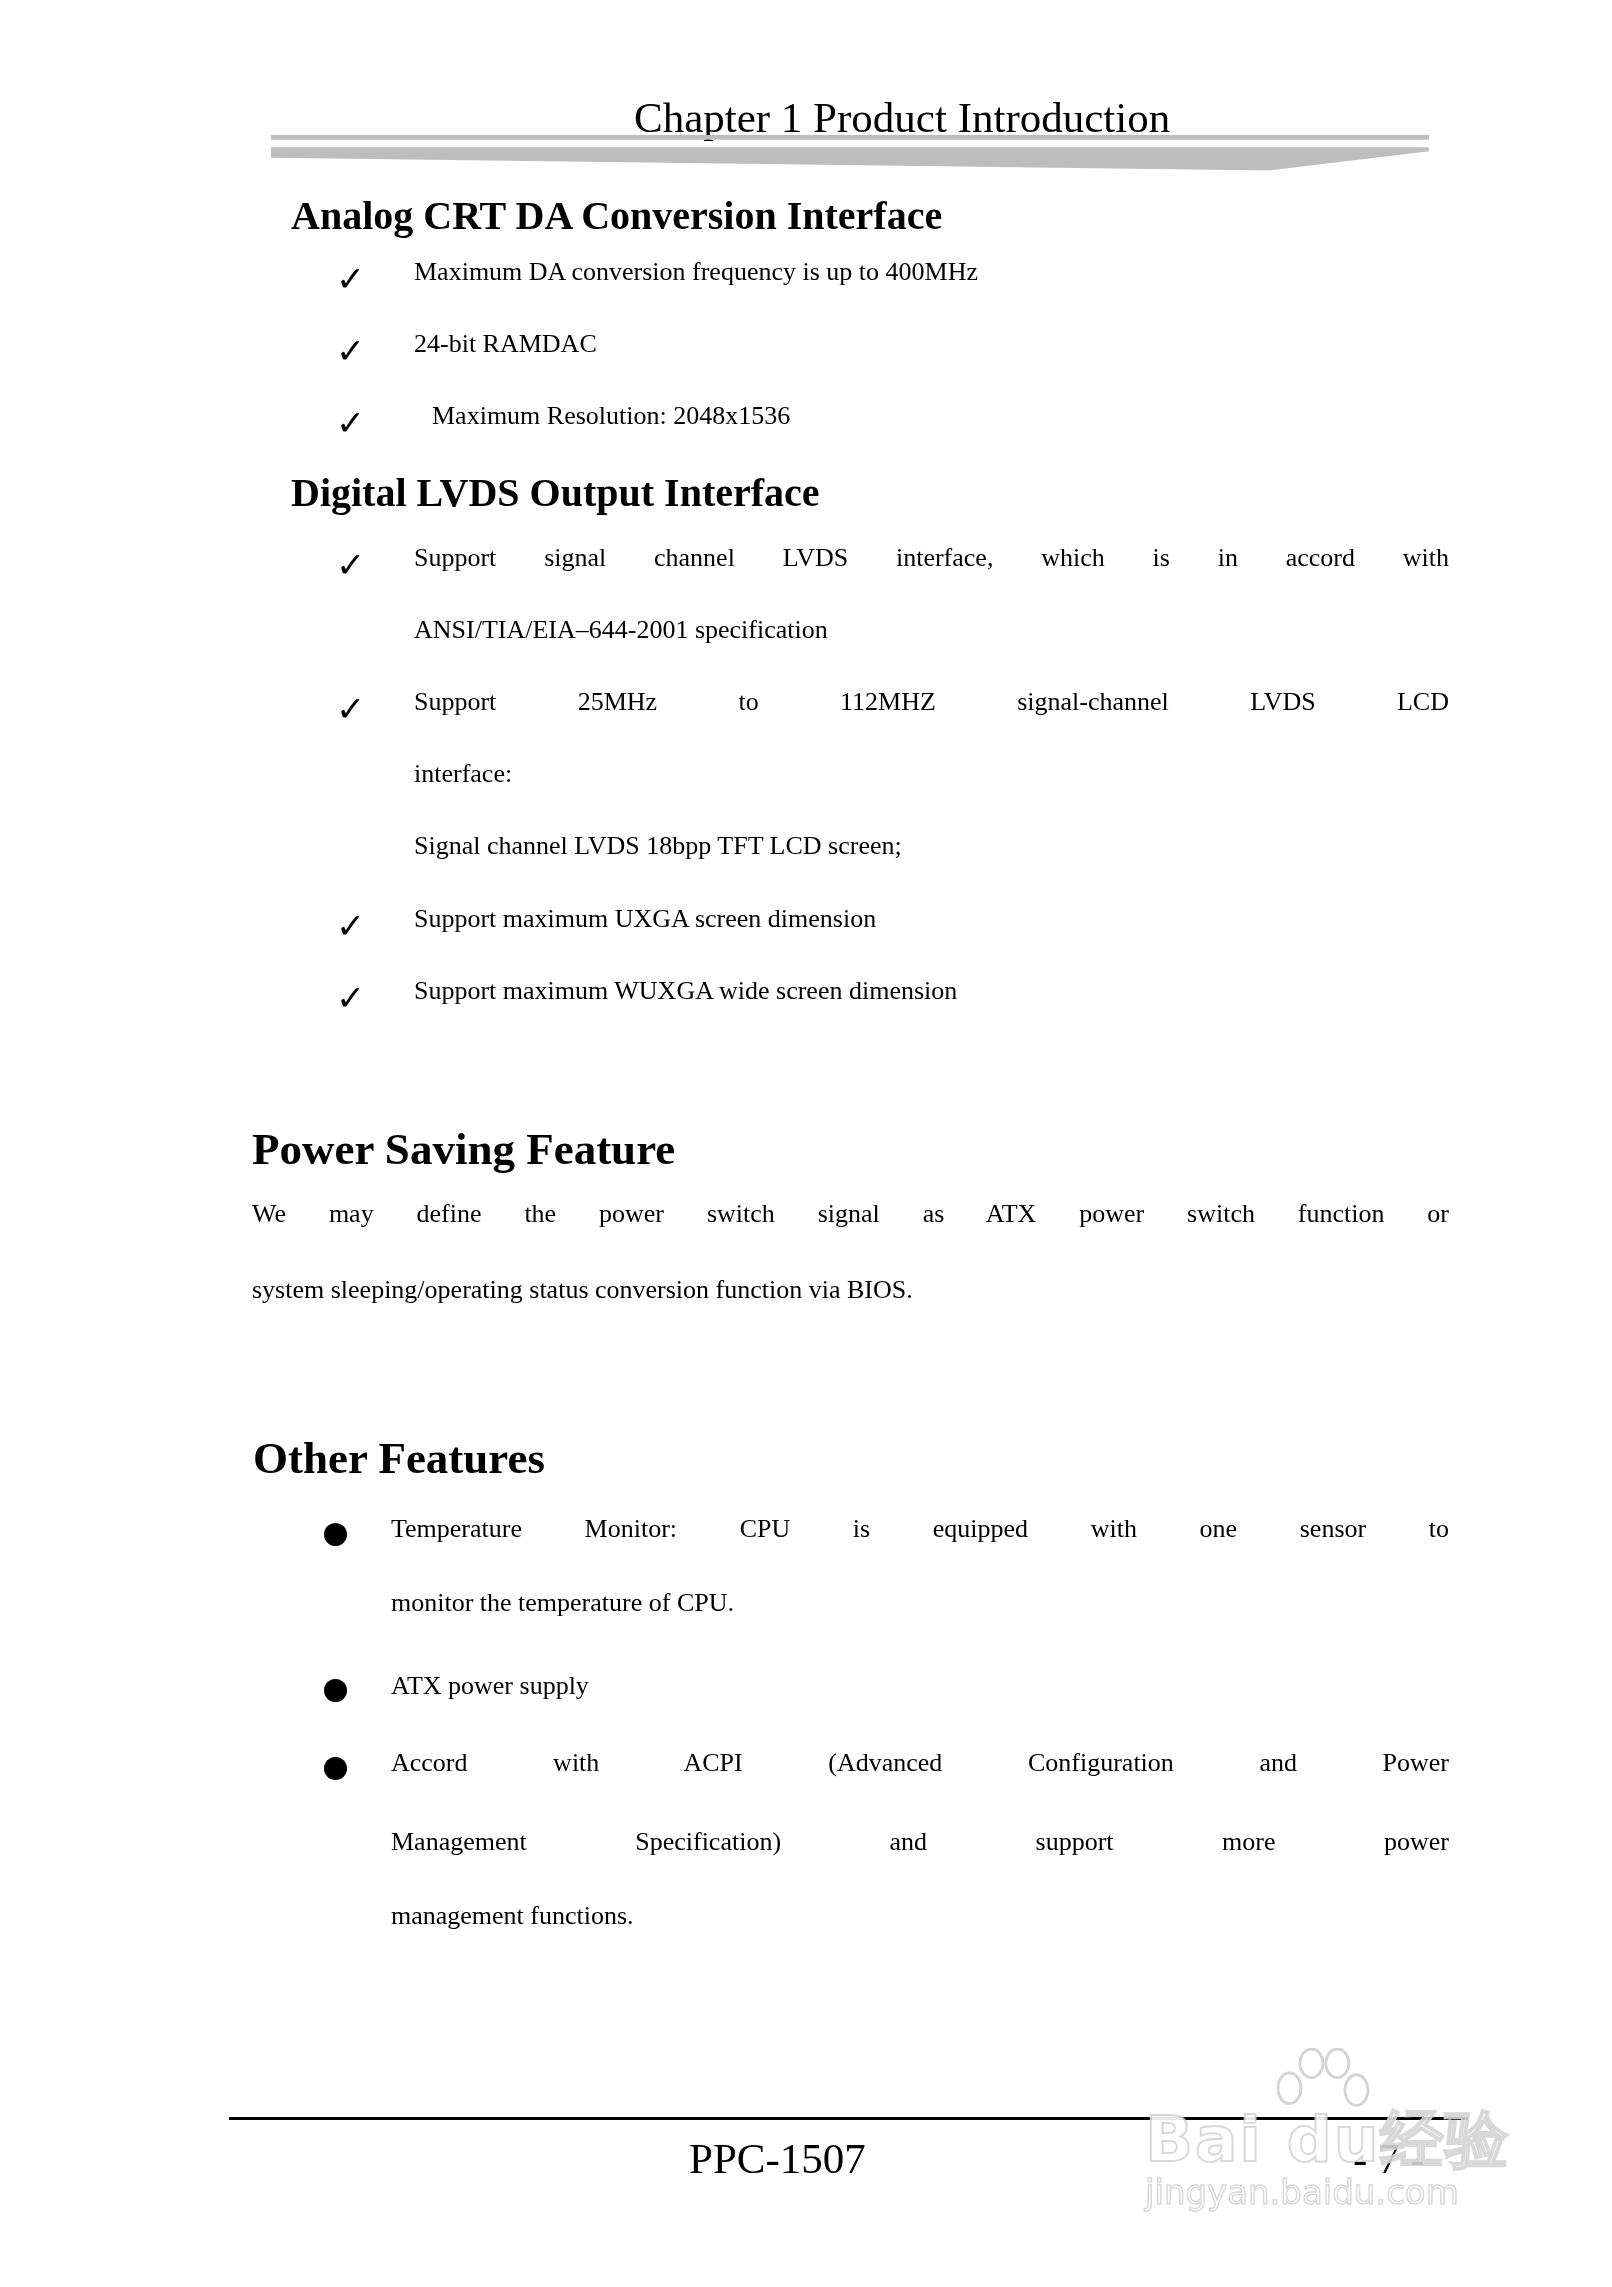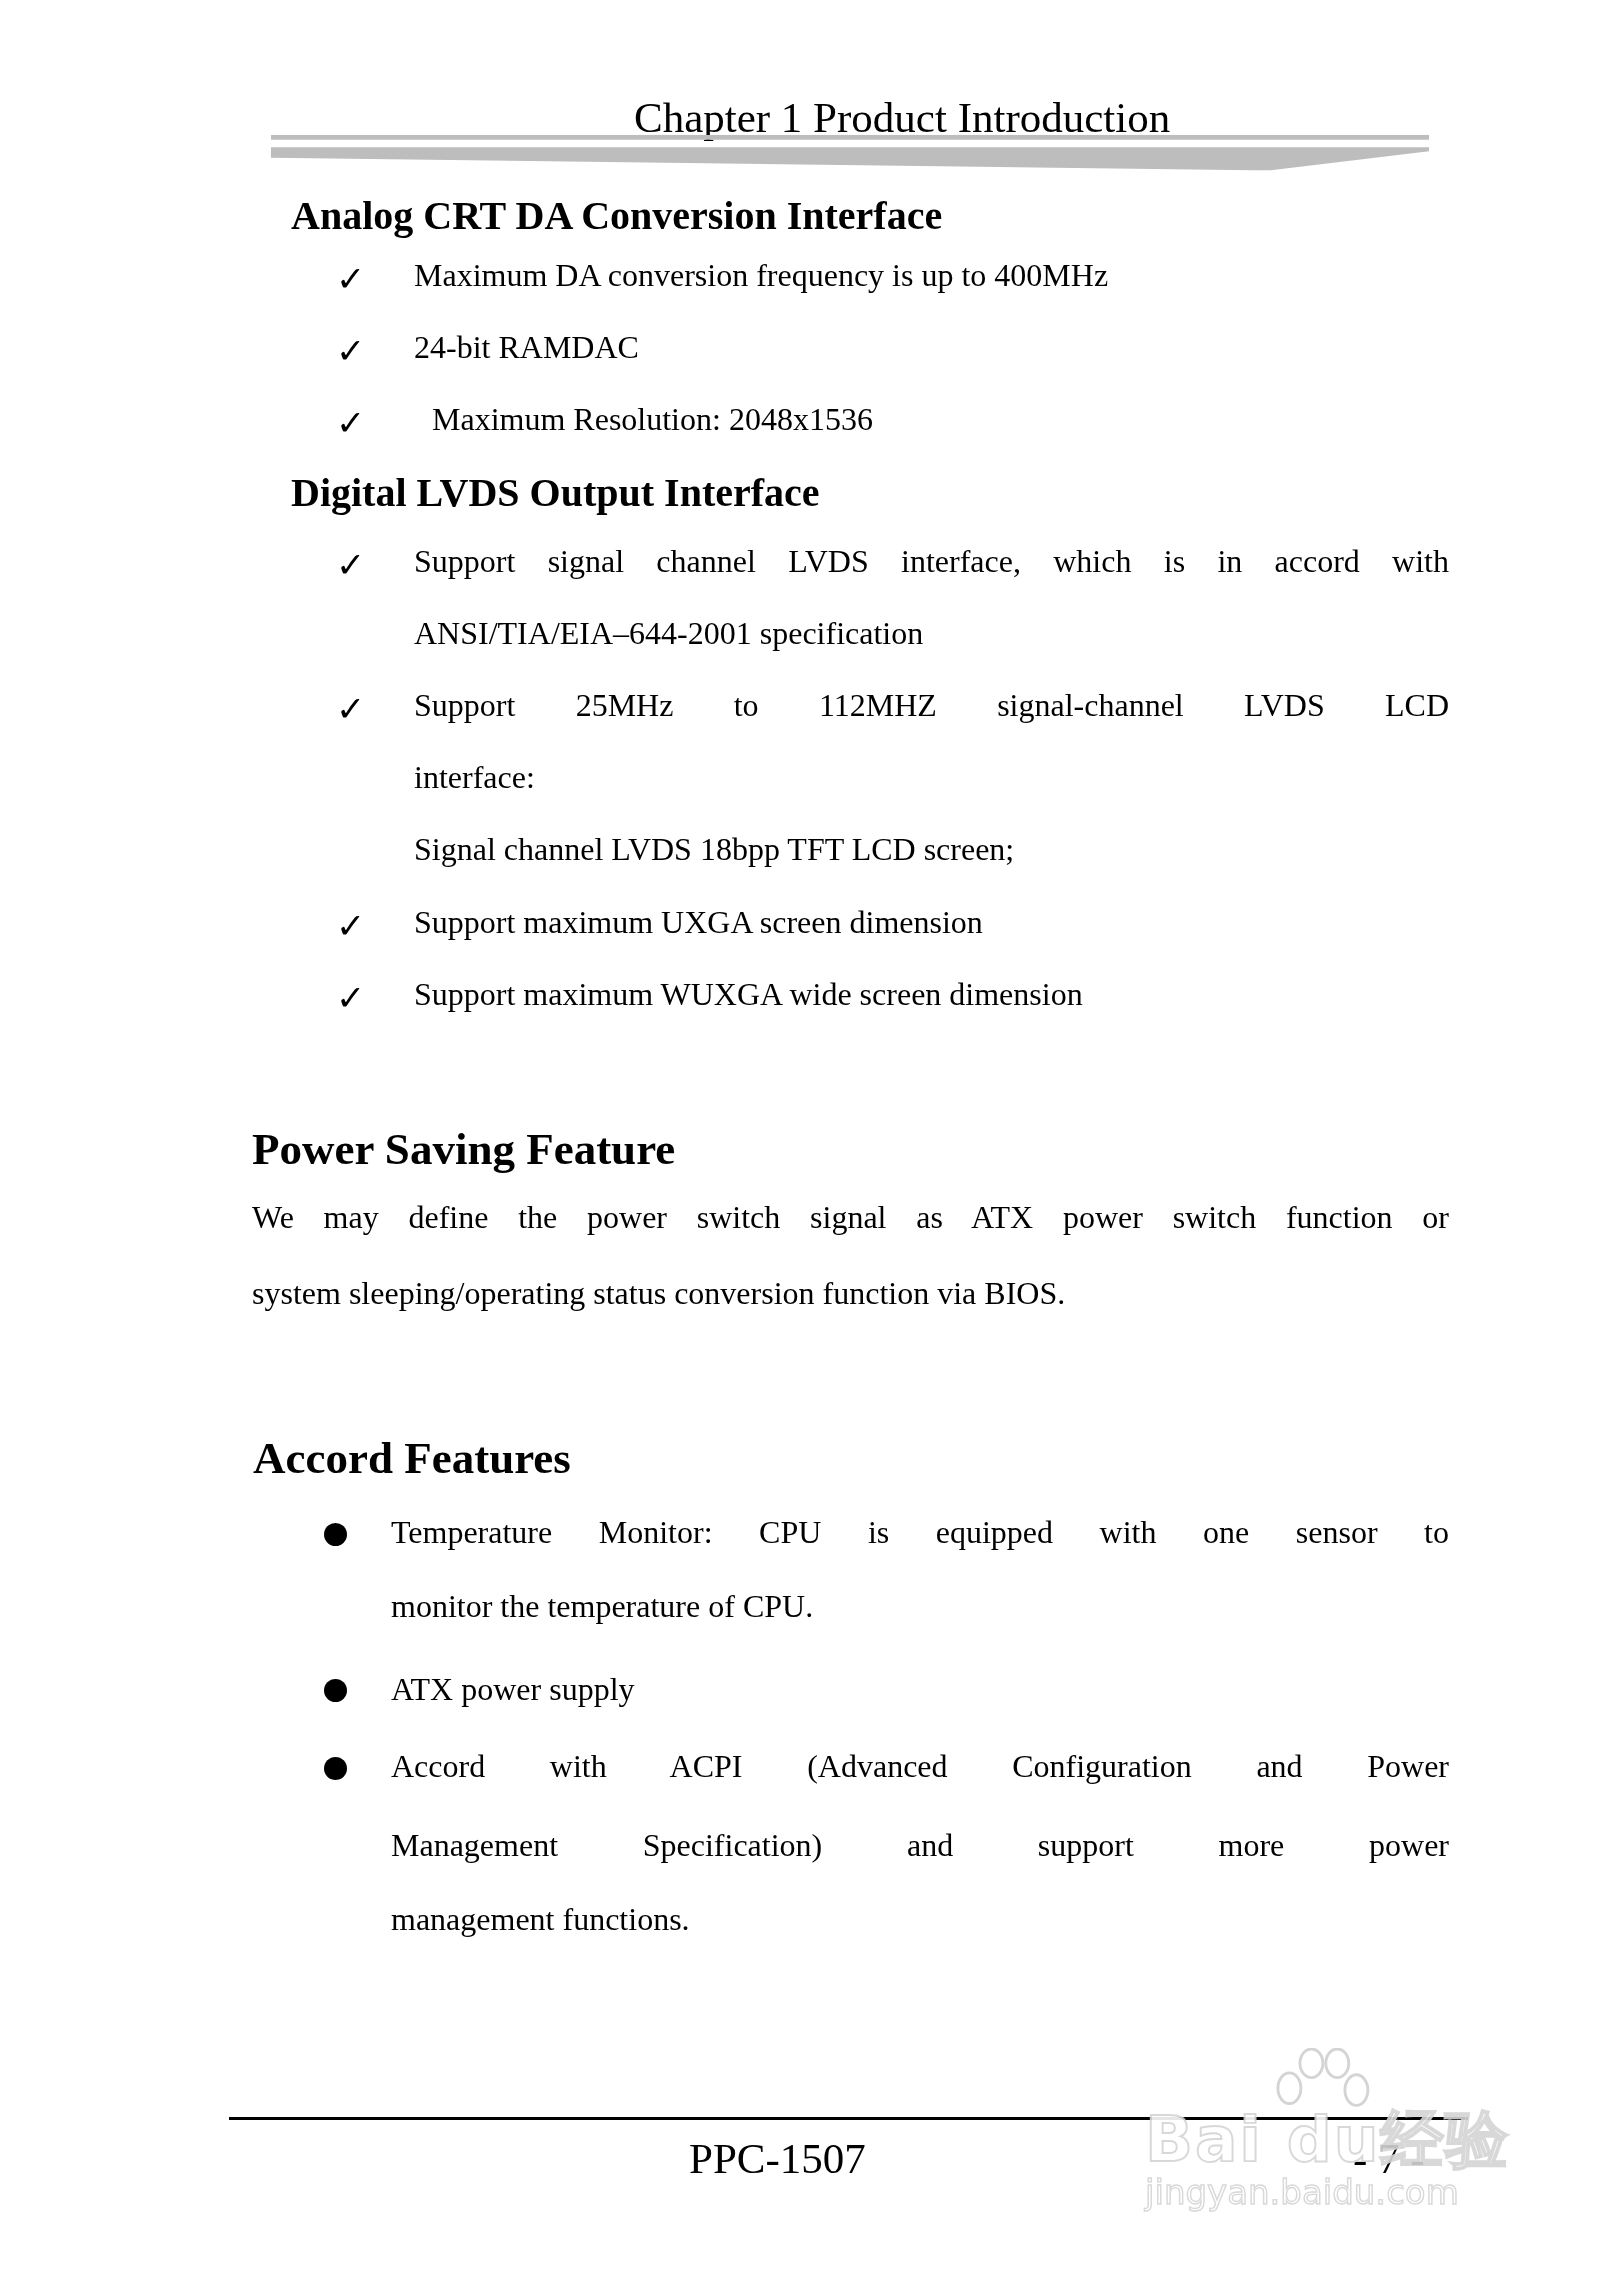--- a/index.html
+++ b/index.html
@@ -2,21 +2,21 @@
 <html><head>
 <meta charset="utf-8">
 <style>
   html, body { margin: 0; padding: 0; background: #ffffff; }
   body { width: 1612px; height: 2287px; position: relative; overflow: hidden;
          font-family: "Liberation Serif", "DejaVu Serif", serif; color: #000; }
   .ln { position: absolute; white-space: nowrap; line-height: 1; margin: 0; }
   .hdr { font-size: 43px; margin-top: 12px; }
   .h2 { font-size: 40px; font-weight: bold; }
   .h1 { font-size: 45px; font-weight: bold; }
-  .tx { font-size: 32px; }
+  .tx { font-size: 26px; }
   .just { text-align: justify; text-align-last: justify; white-space: normal; }
   .chk { position: absolute; font-size: 35px; line-height: 1; font-family: "DejaVu Sans", sans-serif; }
   .dot { position: absolute; width: 23px; height: 23px; border-radius: 50%; background: #000; }
   .rule-wrap { position: absolute; left: 266px; top: 134px; width: 1168px; height: 40px; }
   .footer-line { position: absolute; left: 229px; top: 2117px; width: 1239px; height: 2.9px; background: #000; }
   .wm { position: absolute; color: #fff; font-family: "DejaVu Sans", sans-serif; font-weight: bold;
         -webkit-text-stroke: 1.9px #d4d4d4; opacity: 0.9; line-height: 1; white-space: nowrap; }
 </style>
 </head>
 <body>
@@ -54,21 +54,21 @@
 <span class="chk" style="left:336px; top:909px;">✓</span>
 <div class="ln tx" style="left:414px; top:906px;">Support maximum UXGA screen dimension</div>
 
 <span class="chk" style="left:336px; top:981px;">✓</span>
 <div class="ln tx" style="left:414px; top:978px;">Support maximum WUXGA wide screen dimension</div>
 
 <div class="ln h1" style="left:252px; top:1127px;text-align:center;">Power Saving Feature</div>
 <div class="ln tx just" style="left:252px; top:1201px; width:1197px;">We may define the power switch signal as ATX power switch function or</div>
 <div class="ln tx" style="left:252px; top:1277px;">system sleeping/operating status conversion function via BIOS.</div>
 
-<div class="ln h1" style="left:253px; top:1436px;">Accord Features</div>
+<div class="ln h1" style="left:253px; top:1436px;">Other Features</div>
 
 <span class="dot" style="left:324px; top:1523px;"></span>
 <div class="ln tx just" style="left:391px; top:1516px; width:1058px;">Temperature Monitor: CPU is equipped with one sensor to</div>
 <div class="ln tx" style="left:391px; top:1590px;">monitor the temperature of CPU.</div>
 
 <span class="dot" style="left:324px; top:1679px;"></span>
 <div class="ln tx" style="left:391px; top:1673px;">ATX power supply</div>
 
 <span class="dot" style="left:324px; top:1757px;"></span>
 <div class="ln tx just" style="left:391px; top:1750px; width:1058px;">Accord with ACPI (Advanced Configuration and Power</div>

